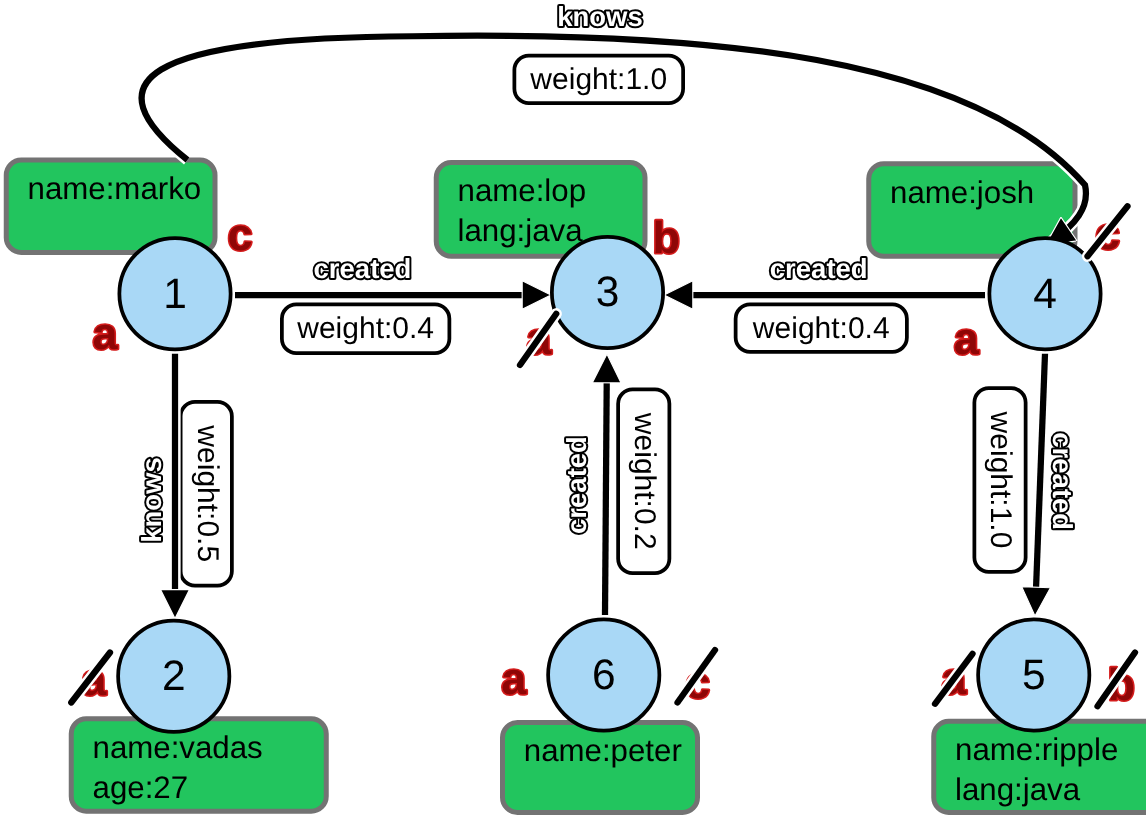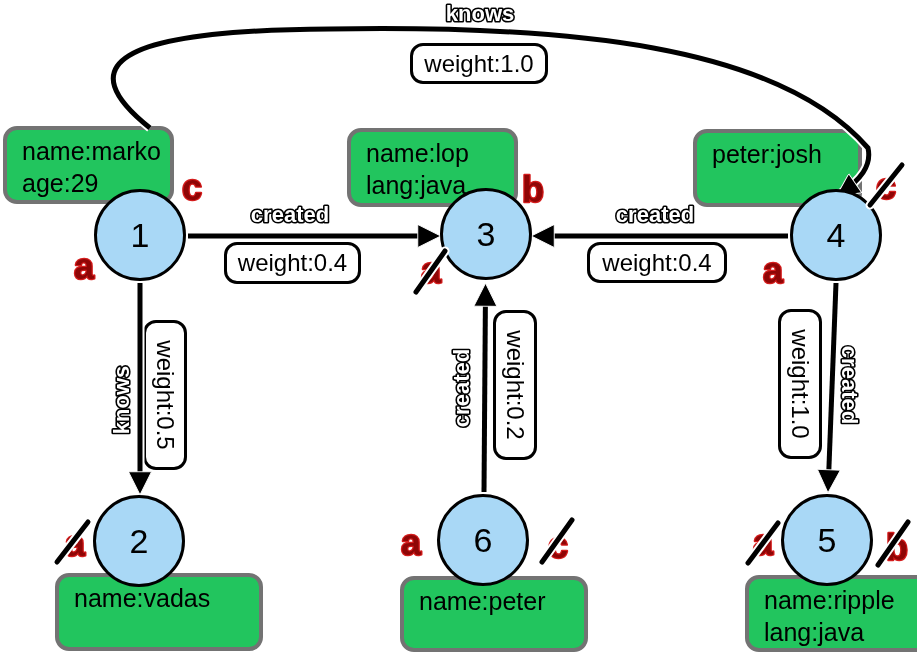--- a/index.html
+++ b/index.html
@@ -44,33 +44,33 @@
   .strike-casing { stroke:#fff; stroke-width:9; stroke-linecap:round; }
   .strike-line   { stroke:#000; stroke-width:5; stroke-linecap:round; }
 </style>
 </head>
 <body>
 
 <div class="stage">
 
   <div class="prop-box" style="left:3px; top:126px; width:171px; height:78px;">
     <span class="prop-line">name:marko</span>
-    <span class="prop-line">age:29</span>
   </div>
   <div class="prop-box" style="left:347px; top:128px; width:171px; height:79px;">
     <span class="prop-line">name:lop</span>
     <span class="prop-line">lang:java</span>
   </div>
   <div class="prop-box" style="left:693px; top:129px; width:169px; height:78px;">
-    <span class="prop-line">peter:josh</span>
+    <span class="prop-line">name:josh</span>
   </div>
   <div class="prop-box" style="left:55px; top:573px; width:208px; height:78px;">
     <span class="prop-line">name:vadas</span>
+    <span class="prop-line">age:27</span>
   </div>
-  <div class="prop-box" style="left:400px; top:576px; width:188px; height:76px;">
+  <div class="prop-box" style="left:400px; top:576px; width:160px; height:76px;">
     <span class="prop-line">name:peter</span>
   </div>
   <div class="prop-box" style="left:745px; top:575px; width:199px; height:77px;">
     <span class="prop-line">name:ripple</span>
     <span class="prop-line">lang:java</span>
   </div>
 
   <div class="weight-box" style="left:410px; top:43px; width:138px; height:41px;">weight:1.0</div>
   <div class="weight-box" style="left:224px; top:242px; width:137px; height:42px;">weight:0.4</div>
   <div class="weight-box" style="left:587px; top:242px; width:140px; height:41px;">weight:0.4</div>

